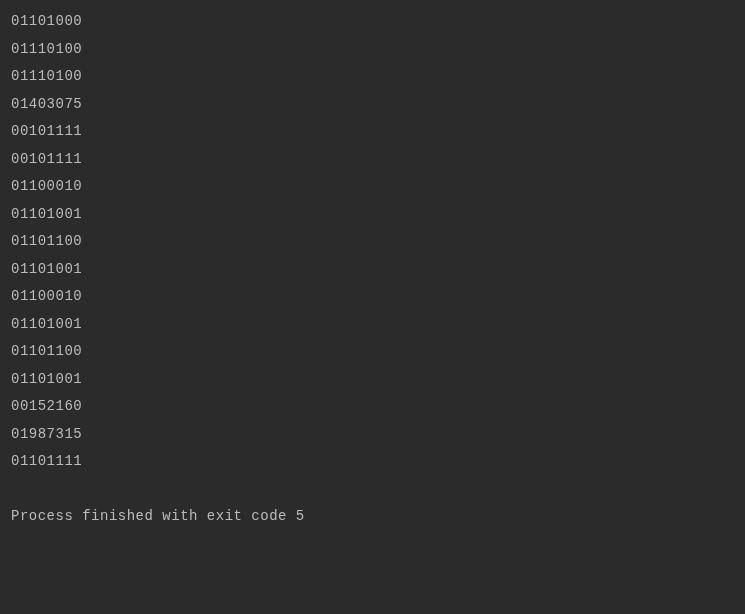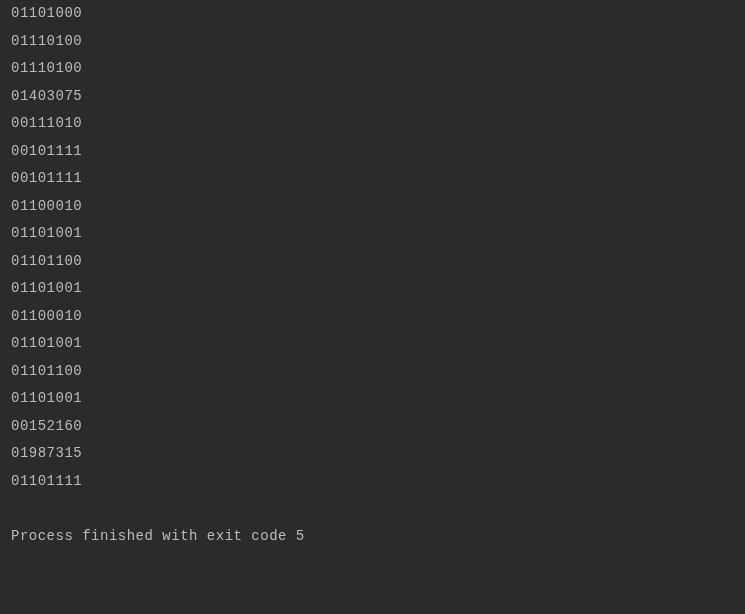--- a/index.html
+++ b/index.html
@@ -14,38 +14,38 @@
       font-size: 14px;
       line-height: 27.5px;
       padding: 0;
       width: 745px;
       height: 614px;
       overflow: hidden;
     }
     .console-output {
       padding-left: 11px;
       padding-top: 0px;
+      margin-top: 8px;
     }
     .output-line {
       white-space: pre;
       letter-spacing: 0.5px;
     }
     .blank-line {
       height: 27.5px;
     }
   </style>
 </head>
 <body>
 
 <div class="console-output">
   <div class="output-line">01101000</div>
   <div class="output-line">01110100</div>
   <div class="output-line">01110100</div>
   <div class="output-line">01403075</div>
-  <div class="output-line">00111010</div>
   <div class="output-line">00101111</div>
   <div class="output-line">00101111</div>
   <div class="output-line">01100010</div>
   <div class="output-line">01101001</div>
   <div class="output-line">01101100</div>
   <div class="output-line">01101001</div>
   <div class="output-line">01100010</div>
   <div class="output-line">01101001</div>
   <div class="output-line">01101100</div>
   <div class="output-line">01101001</div>

